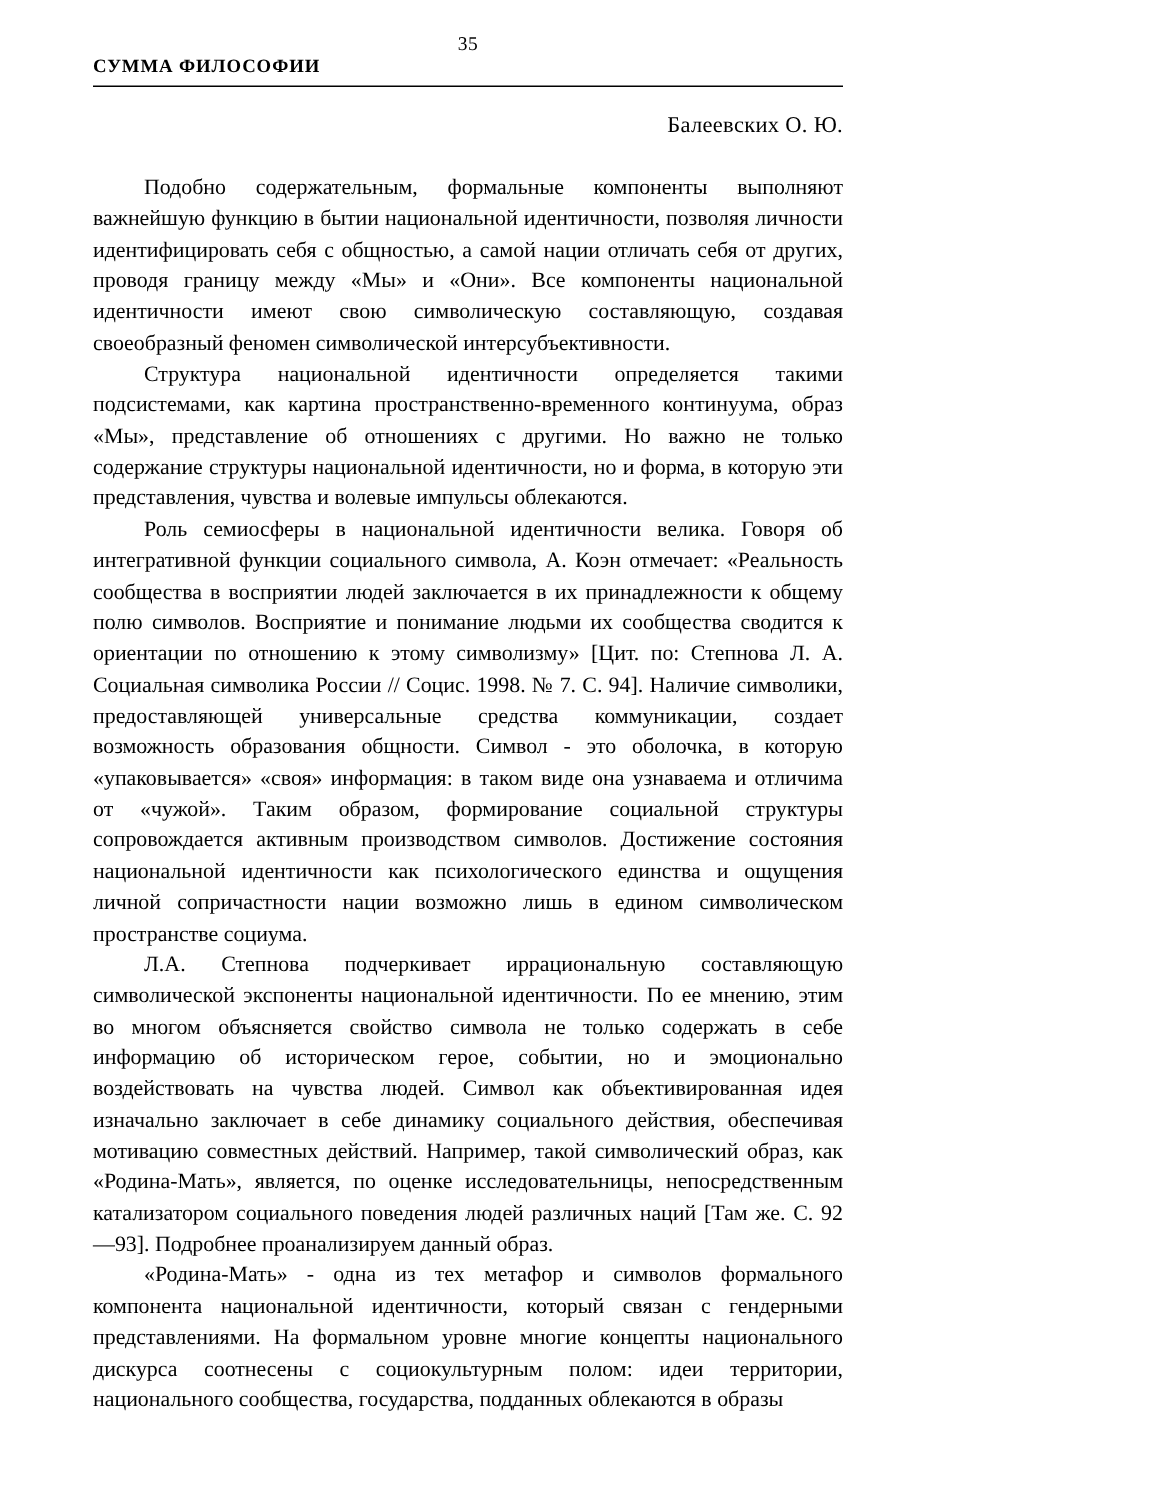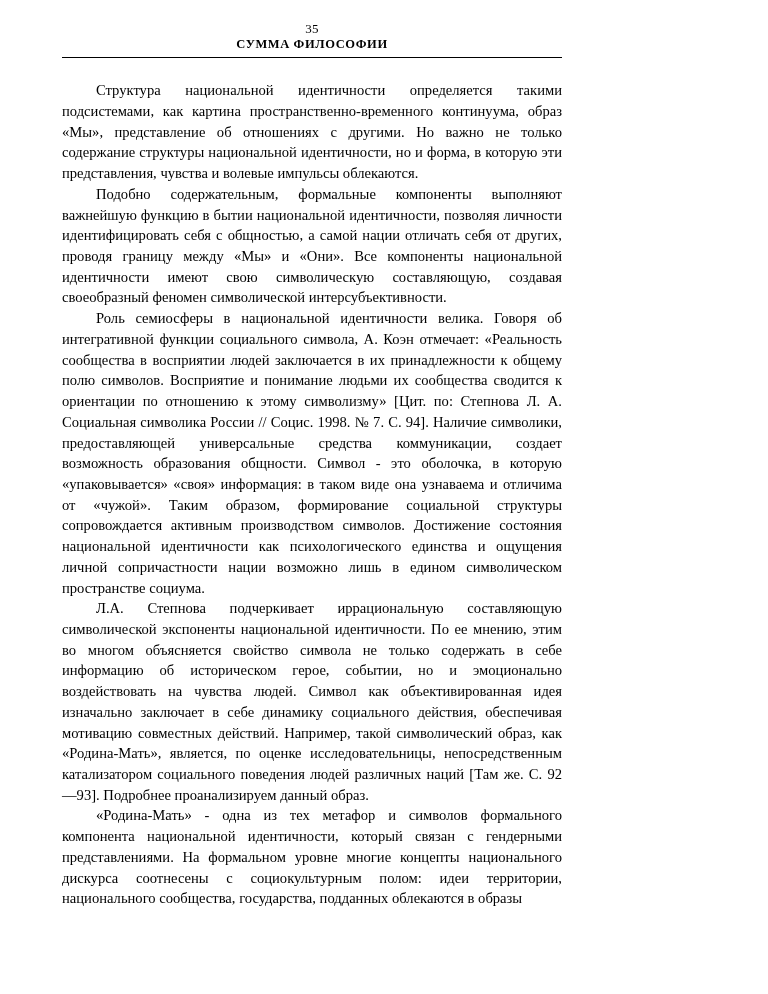--- a/index.html
+++ b/index.html
@@ -22,21 +22,21 @@
     padding: 22px 62px 0 62px;
   }
   .page-number {
     text-align: center;
     font-size: 13px;
     font-family: "Liberation Serif", serif;
     line-height: 1.1;
     letter-spacing: 0.3px;
   }
   .running-head {
-    text-align: center;
+    text-align: left;
     font-size: 12.5px;
     font-weight: bold;
     font-variant: small-caps;
     letter-spacing: 0.6px;
     line-height: 1.2;
     margin-top: 1px;
   }
   .rule {
     border: 0;
     border-top: 1.6px solid #000;
@@ -76,22 +76,23 @@
 
 <div class="page">
 
   <div class="page-number">35</div>
 
   <div class="running-head">СУММА ФИЛОСОФИИ</div>
 
   <hr class="rule">
 
 
+  <div class="author">Балеевских О. Ю.</div>
 
   <div class="body-text">
+    <p>Подобно содержательным, формальные компоненты выполняют важнейшую функцию в бытии национальной идентичности, позволяя личности идентифицировать себя с общностью, а самой нации отличать себя от других, проводя границу между «Мы» и «Они». Все компоненты национальной идентичности имеют свою символическую составляющую, создавая своеобразный феномен символической интерсубъективности.</p>
     <p>Структура национальной идентичности определяется такими подсистемами, как картина пространственно-временного континуума, образ «Мы», представление об отношениях с другими. Но важно не только содержание структуры национальной идентичности, но и форма, в которую эти представления, чувства и волевые импульсы облекаются.</p>
-    <p>Подобно содержательным, формальные компоненты выполняют важнейшую функцию в бытии национальной идентичности, позволяя личности идентифицировать себя с общностью, а самой нации отличать себя от других, проводя границу между «Мы» и «Они». Все компоненты национальной идентичности имеют свою символическую составляющую, создавая своеобразный феномен символической интерсубъективности.</p>
     <p id="p-citation">Роль семиосферы в национальной идентичности велика. Говоря об интегративной функции социального символа, А. Коэн отмечает: «Реальность сообщества в восприятии людей заключается в их принадлежности к общему полю символов. Восприятие и понимание людьми их сообщества сводится к ориентации по отношению к этому символизму» [Цит. по: <span class="ital">Степнова Л. А.</span> Социальная символика России // Социс. 1998. № 7. С. 94]. Наличие символики, предоставляющей универсальные средства коммуникации, создает возможность образования общности. Символ - это оболочка, в которую «упаковывается» «своя» информация: в таком виде она узнаваема и отличима от «чужой». Таким образом, формирование социальной структуры сопровождается активным производством символов. Достижение состояния национальной идентичности как психологического единства и ощущения личной сопричастности нации возможно лишь в едином символическом пространстве социума.</p>
     <p>Л.А. Степнова подчеркивает иррациональную составляющую символической экспоненты национальной идентичности. По ее мнению, этим во многом объясняется свойство символа не только содержать в себе информацию об историческом герое, событии, но и эмоционально воздействовать на чувства людей. Символ как объективированная идея изначально заключает в себе динамику социального действия, обеспечивая мотивацию совместных действий. Например, такой символический образ, как «Родина-Мать», является, по оценке исследовательницы, непосредственным катализатором социального поведения людей различных наций [Там же. С. 92—93]. Подробнее проанализируем данный образ.</p>
     <p>«Родина-Мать» - одна из тех метафор и символов формального компонента национальной идентичности, который связан с гендерными представлениями. На формальном уровне многие концепты национального дискурса соотнесены с социокультурным полом: идеи территории, национального сообщества, государства, подданных облекаются в образы</p>
   </div>
 
 </div>
 
 </body></html>

